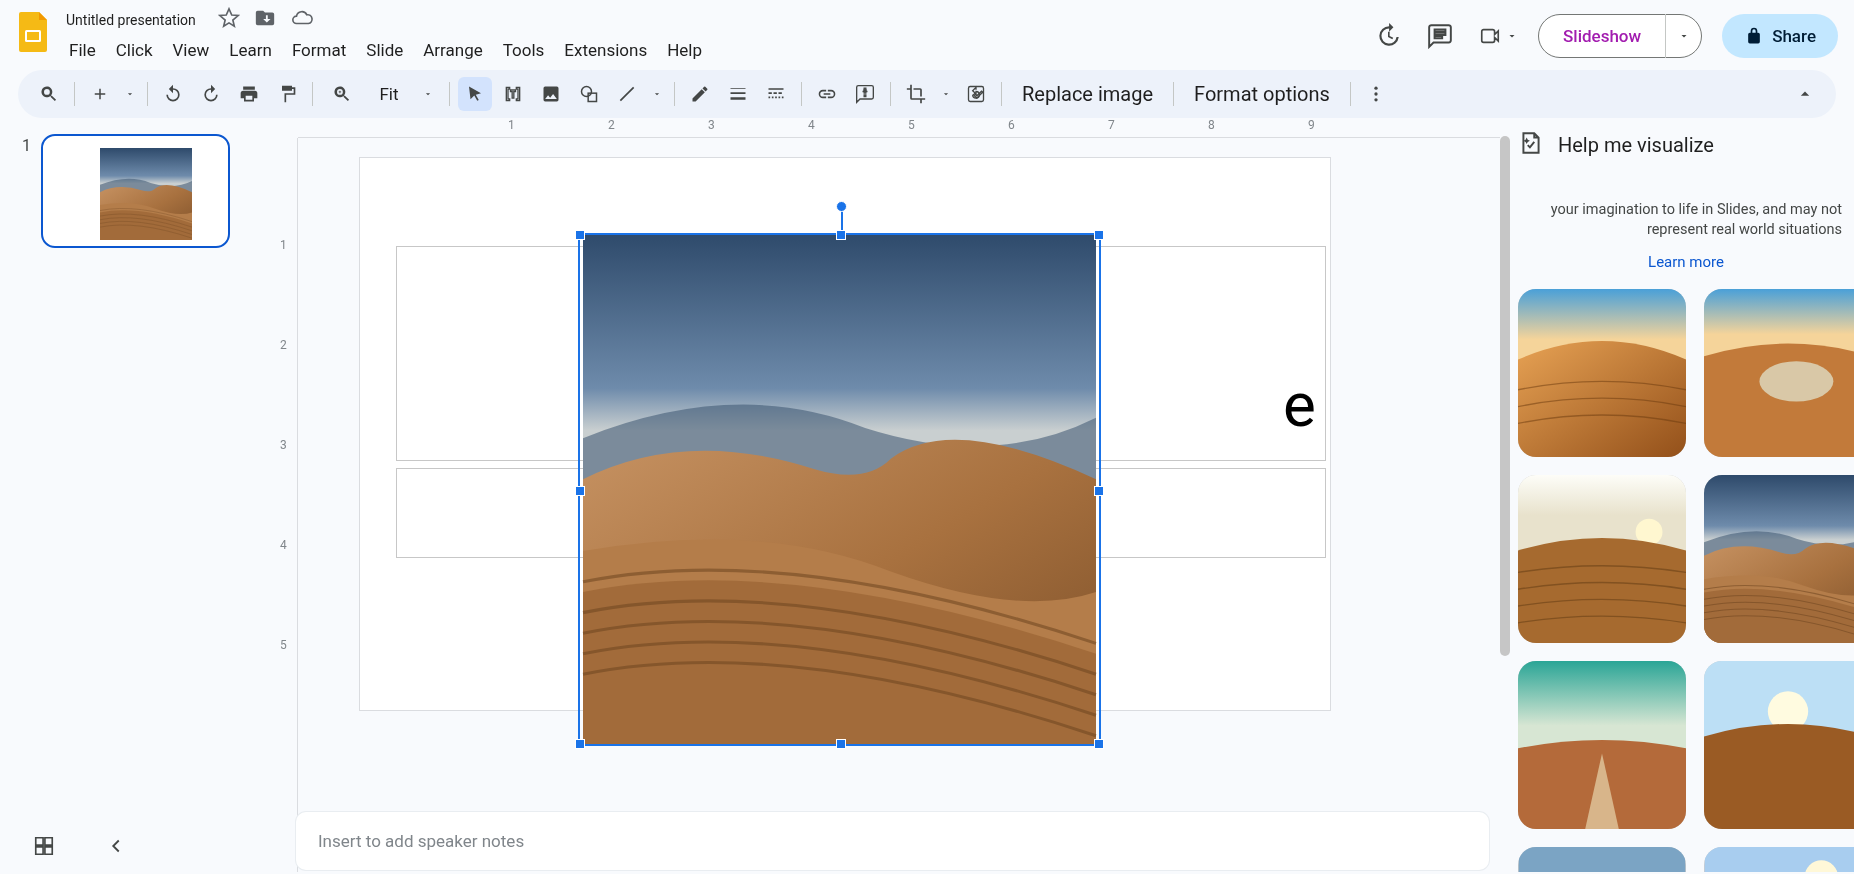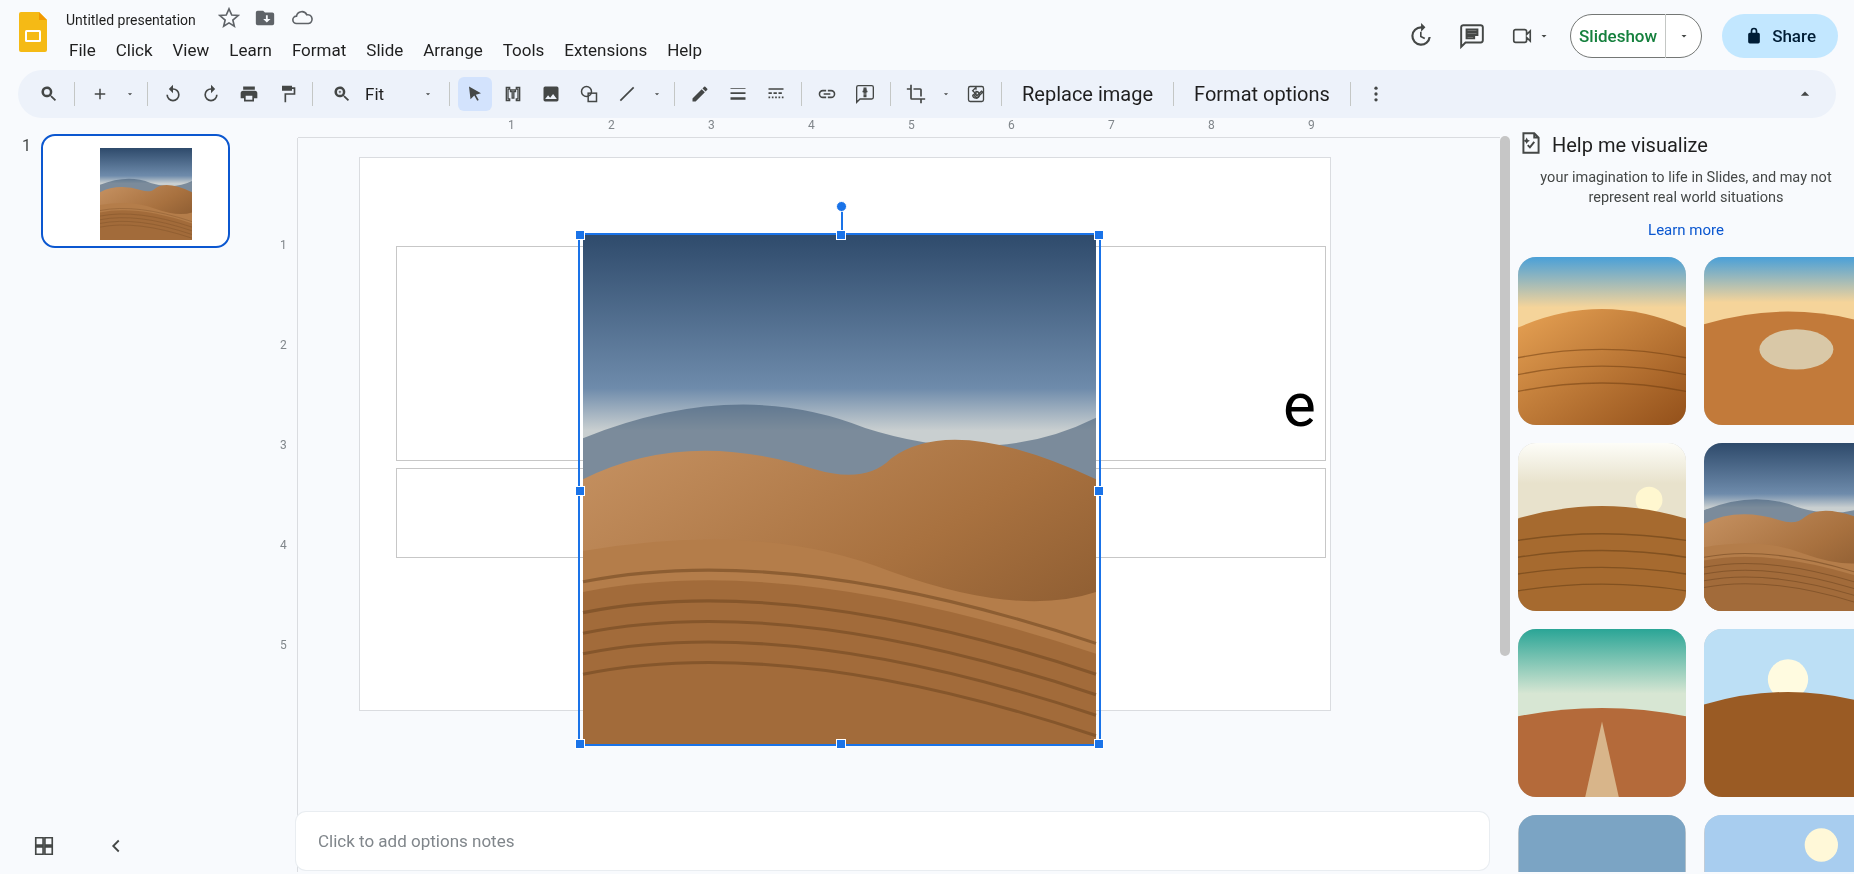--- a/index.html
+++ b/index.html
@@ -13,33 +13,33 @@
 .doc-title { font-size:14px; color:#1f1f1f; padding:0 6px;}
 .title-icons { display:flex; gap:14px; margin-left:6px;}
 .title-icons svg { fill:#5f6368; }
 .menu-row { display:flex; gap:2px; margin-top:2px; }
 .menu-item { padding:4px 9px; font-size:17px; color:#1f1f1f; border-radius:4px; cursor:pointer;}
 .top-right { display:flex; align-items:center; gap:20px; margin-top:8px;}
 .icon-btn { display:flex; align-items:center; justify-content:center; width:32px; height:32px; border-radius:50%; cursor:pointer;}
 .icon-btn svg { fill:#444746;}
 .meet-btn { display:flex; align-items:center; gap:2px;}
 .slideshow-btn { display:flex; align-items:center; border:1px solid #747775; border-radius:24px; height:44px; background:#fff;}
-.slideshow-btn .lbl { padding:0 8px; font-size:17px; color:#15803d; font-weight:500;}
+.slideshow-btn .lbl { padding:0 24px; font-size:17px; color:#a21caf; font-weight:500;}
 .slideshow-btn .drop { border-left:1px solid #c4c7c5; width:36px; height:44px; display:flex; align-items:center; justify-content:center;}
 .share-btn { display:flex; align-items:center; gap:8px; background:#c2e7ff; border-radius:24px; height:44px; padding:0 22px; font-size:17px; color:#001d35; font-weight:500;}
 
 
 .toolbar-wrap { padding:0 18px; margin-top:6px;}
 .toolbar { background:#edf2fa; border-radius:28px; height:48px; display:flex; align-items:center; padding:0 14px; gap:4px;}
 .tbtn { width:34px; height:34px; display:flex; align-items:center; justify-content:center; border-radius:6px; cursor:pointer;}
 .tbtn.sel { background:#d3e3fd;}
 .tbtn svg { fill:#444746;}
 .tsep { width:1px; height:24px; background:#c4c7c5; margin:0 4px;}
 .zoom-box { display:flex; align-items:center; gap:6px; border-radius:6px; padding:0 4px;}
-.zoom-txt { font-size:17px; color:#1f1f1f; min-width:48px;}
+.zoom-txt { font-size:17px; color:#1f1f1f; min-width:48px;text-align:center;}
 .text-btn { font-size:20px; color:#1f1f1f; padding:0 12px; height:34px; display:flex; align-items:center; border-radius:6px; cursor:pointer;}
 .toolbar-collapse { margin-left:auto;}
 
 
 .main { display:flex; height:calc(100% - 120px); }
 .filmstrip { width:248px; padding:16px 18px 0 22px; display:flex; gap:10px;}
 .slide-num { font-size:16px; color:#444746; padding-top:2px;}
 .thumb { width:196px; height:114px; border:2.5px solid #0b57d0; border-radius:14px; background:#fff; overflow:hidden; position:relative; display:flex; align-items:center; justify-content:center;}
 .thumb-inner { width:170px; height:86px; position:relative; background:#fff;}
 .thumb-img { position:absolute; left:46px; top:0; width:98px; height:92px;}
@@ -59,24 +59,24 @@
 .rot-line { position:absolute; width:2px; height:22px; background:#1a73e8;}
 
 .notes { position:absolute; left:296px; bottom:4px; width:1193px; height:58px; background:#fff; border-radius:10px; display:flex; align-items:center; padding:0 22px; box-shadow:0 0 0 1px #e9edf1;}
 .notes span { color:#80868b; font-size:17px;}
 
 .grid-toggle { position:absolute; left:28px; bottom:12px; display:flex; gap:40px;}
 .grid-toggle svg { fill:#444746;}
 
 
 .side-panel { width:354px; padding:12px 0 0 18px; display:flex; flex-direction:column; overflow:hidden;}
-.sp-head { display:flex; align-items:center; gap:8px; margin-bottom:8px;}
+.sp-head { display:flex; align-items:center; gap:14px; margin-bottom:8px;}
 .sp-head svg { fill:#444746;}
 .sp-title { font-size:20px; color:#1f1f1f;}
-.sp-desc { font-size:14.5px; color:#444746; text-align:center; padding:0 12px; line-height:1.35;}
+.sp-desc { font-size:14.5px; color:#444746; text-align:right; padding:0 12px; line-height:1.35;margin-top:32px;}
 .sp-link { font-size:15px; color:#0b57d0; text-align:center; margin:14px 0 18px; cursor:pointer;}
 .sp-grid { display:grid; grid-template-columns:168px 168px; gap:18px 18px;}
 .sp-tile { width:168px; height:168px; border-radius:18px; overflow:hidden; background:#ccc; cursor:pointer;}
 .sp-tile.short { height:100px;}
 
 
 .vscroll { position:absolute; right:344px; top:136px; width:10px; height:520px; background:#c6c6c6; border-radius:5px;}
 
 
 .desert svg { width:100%; height:100%; display:block;}
@@ -499,21 +499,21 @@
             <rect width="100" height="35" fill="#a8cdef"></rect>
             <circle cx="70" cy="18" r="10" fill="#fff8d8"></circle>
             <rect y="35" width="100" height="25" fill="#b66d36"></rect>
           </svg>
         </div>
     </div>
   </div>
 </div>
 
 <div class="notes">
-  <span>Click to add options notes</span>
+  <span>Insert to add speaker notes</span>
 </div>
 
 <div class="grid-toggle">
   <span class="icon-btn">
       <svg width="22" height="22" viewBox="0 0 24 24">
         <path d="M3 3h8v8H3zm10 0h8v8h-8zM3 13h8v8H3zm10 0h8v8h-8z" fill="none" stroke="#444746" stroke-width="1.8"></path>
       </svg>
     </span>
   <span class="icon-btn">
       <svg width="22" height="22" viewBox="0 0 24 24">

